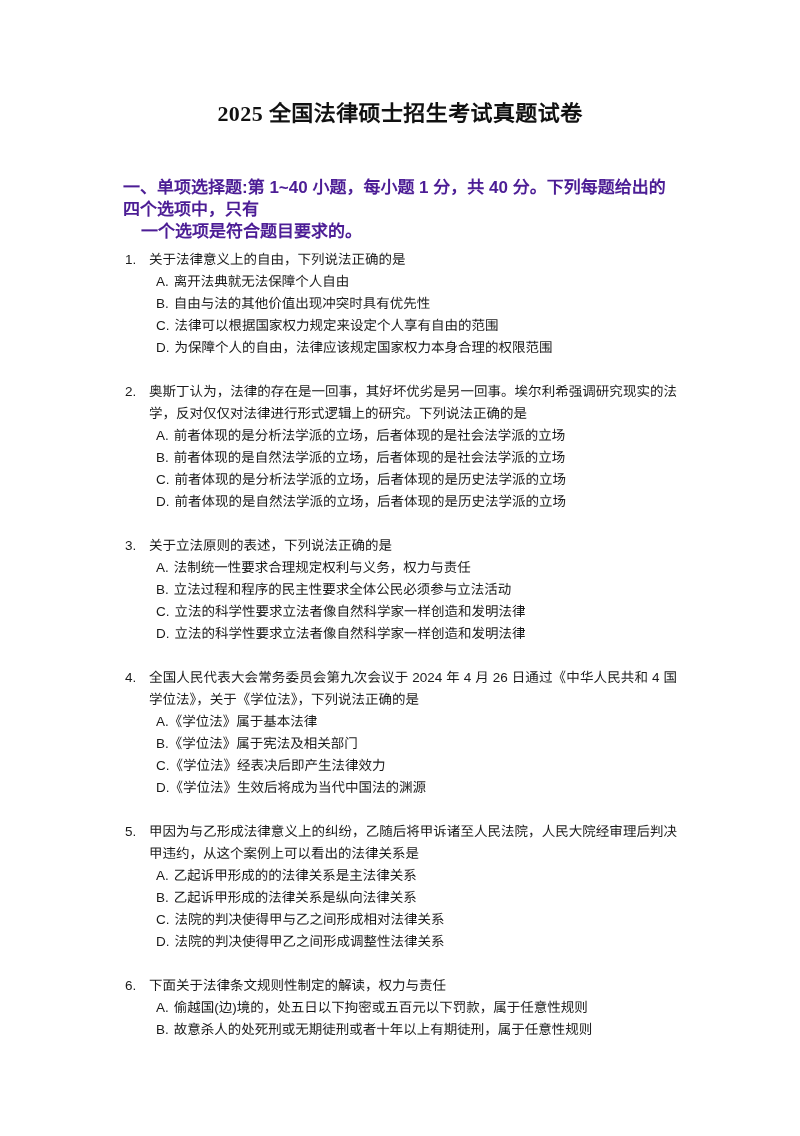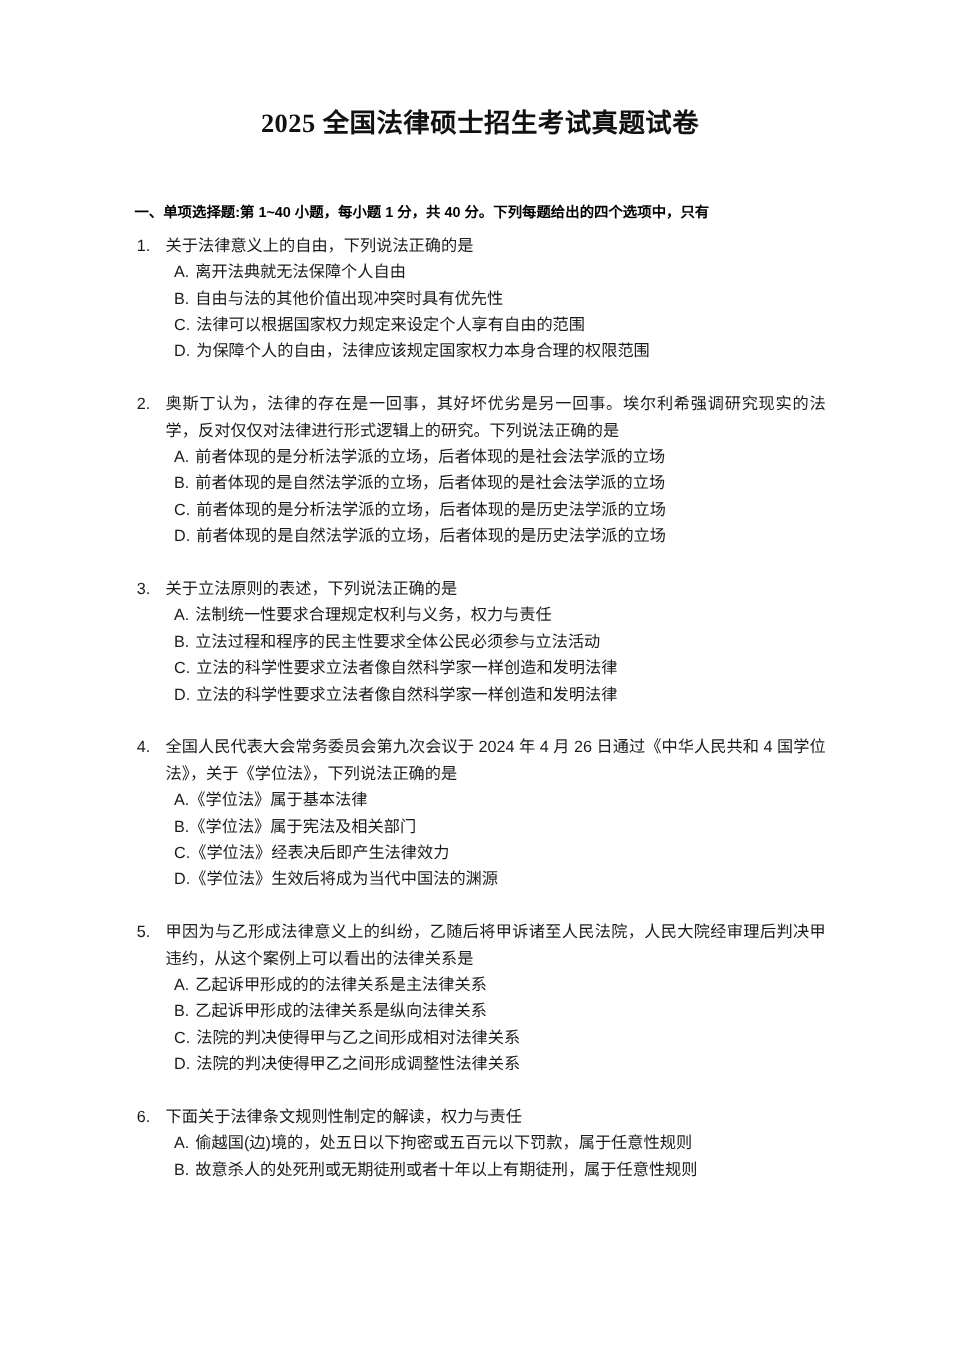--- a/index.html
+++ b/index.html
@@ -15,21 +15,21 @@
     color: #1a1a1a;
     -webkit-font-smoothing: antialiased;
     overflow: hidden;
     position: relative;
   }
 
   .page {
     width: 800px;
     height: 1136px;
     box-sizing: border-box;
-    padding: 0;
+    padding: 11px;
     position: relative;
     background: #ffffff;
   }
 
   
   .title-block {
     padding-top: 92px;
     text-align: center;
   }
   .doc-title {
@@ -43,24 +43,24 @@
   }
   .doc-title.second {
     margin-top: 26px;
   }
 
   
   .section-header {
     margin-top: 52px;
     margin-left: 112px;
     margin-right: 112px;
-    font-size: 12px;
+    font-size: 17px;
     font-weight: bold;
     line-height: 22px;
-    color: #000000;
+    color: #4c1d95;
     text-indent: 0;
   }
   .section-header .hdr-line2 {
     display: block;
     padding-left: 18px;
   }
 
   
   .questions {
     margin-top: 6px;
@@ -114,20 +114,21 @@
 <body>
 
 <div class="page">
 
   <div class="title-block">
     <h1 class="doc-title">2025 全国法律硕士招生考试真题试卷</h1>
   </div>
 
   <div class="section-header">
     <span>一、单项选择题:第 1~40 小题，每小题 1 分，共 40 分。下列每题给出的四个选项中，只有</span>
+    <span class="hdr-line2">一个选项是符合题目要求的。</span>
   </div>
 
   <div class="questions" id="question-list">
       <div class="question">
         <div class="q-stem">
           <span class="q-num">1.</span>
           <span class="q-stem-text">关于法律意义上的自由，下列说法正确的是</span>
         </div>
         <div class="q-options">
           <div class="q-option">

